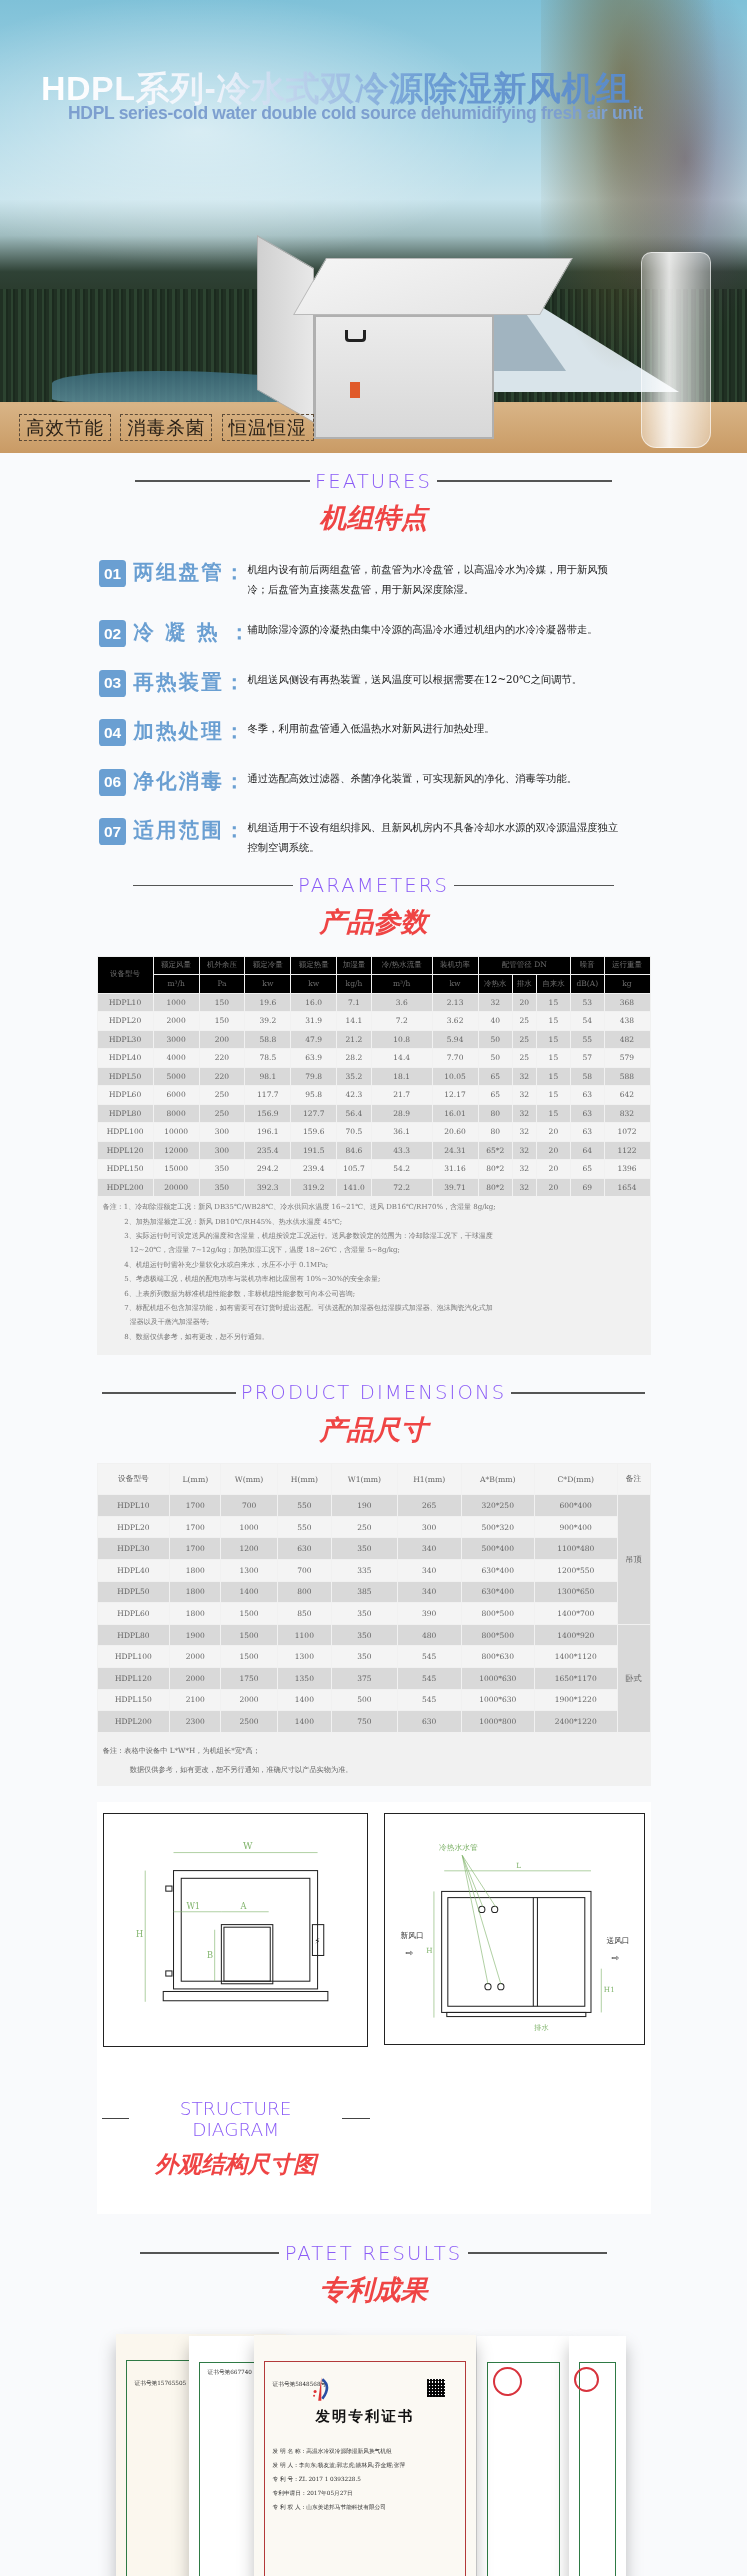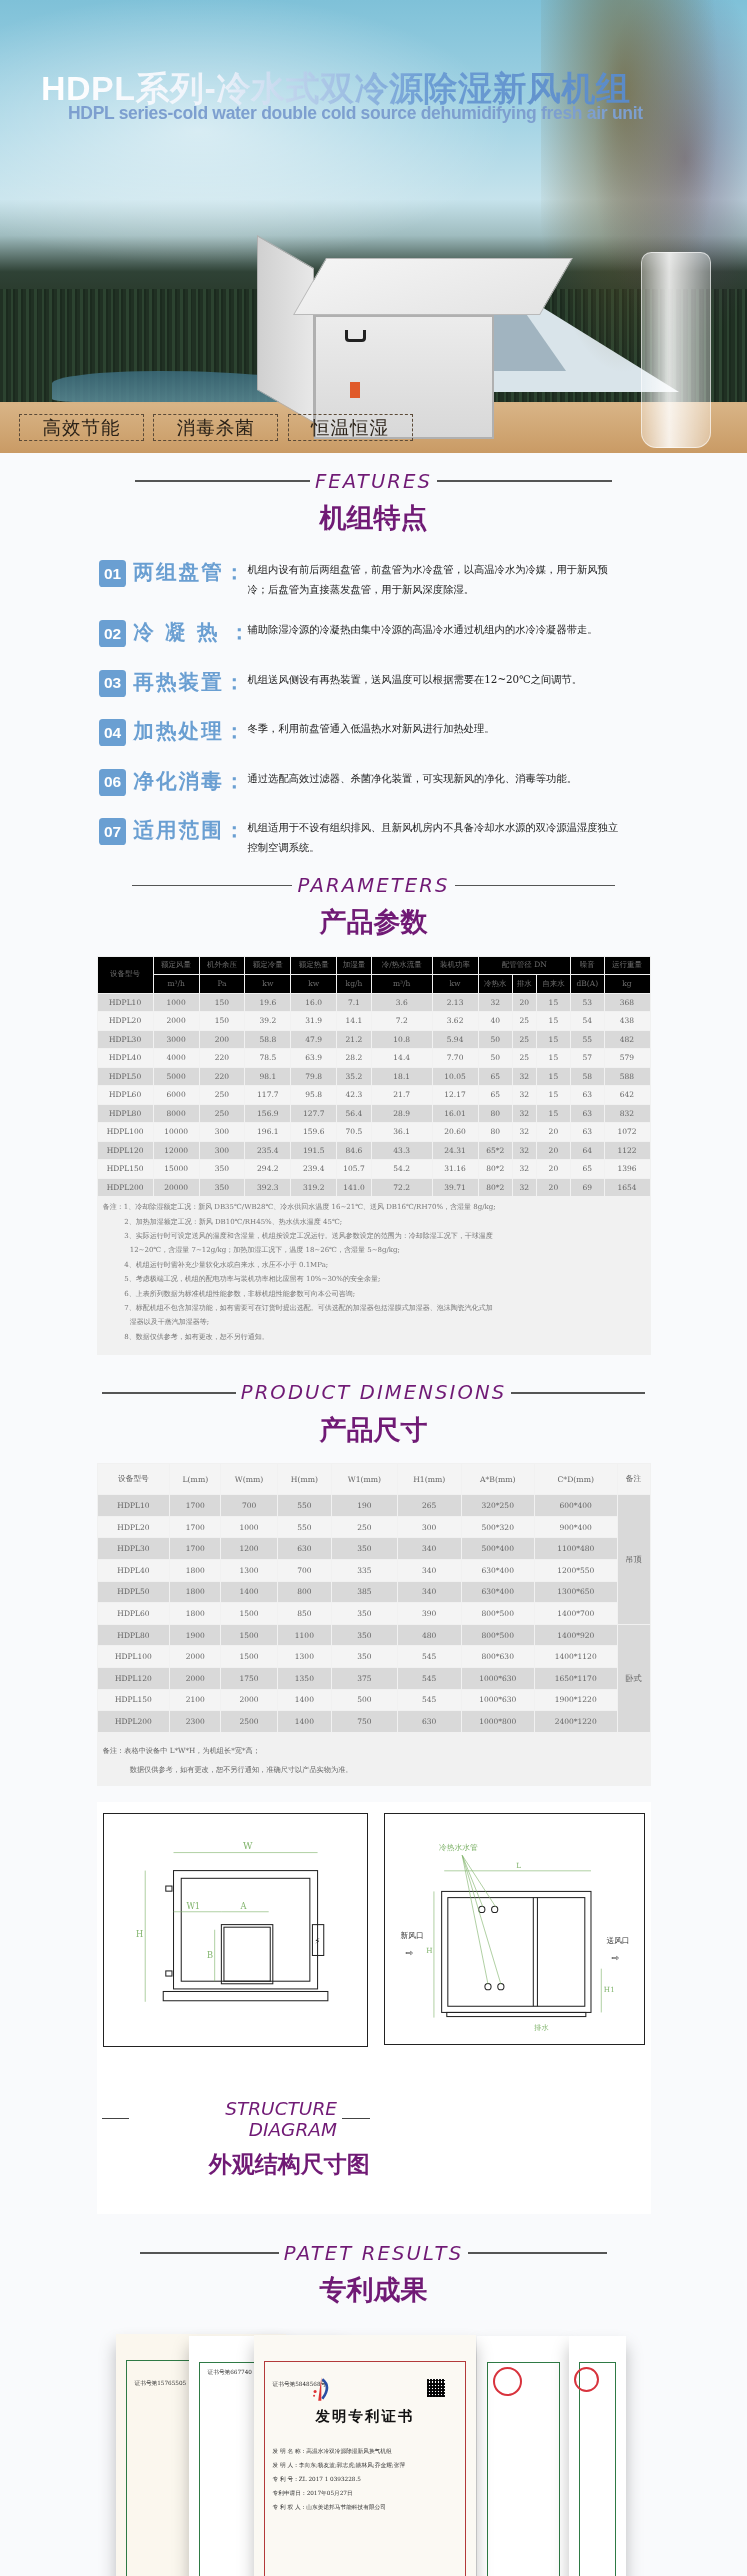--- a/index.html
+++ b/index.html
@@ -23,29 +23,29 @@
   .hero .unit .side { position:absolute; left:10.3px; top:10.3px; width:57px; height:155px; background: linear-gradient(90deg,#d0d0d0,#e8e8e8); border:1.5px solid #b0b0b0; transform: skewY(30deg); transform-origin: top right;}
   .hero .unit .handle { position:absolute; left:98px; top:72px; width:20.6px; height:12.4px; border:3.1px solid #222; border-top:none; border-radius: 0 0 4.1px 4.1px; }
   .hero .unit .label { position:absolute; left:103px; top:124px; width:10.3px; height:15.5px; background:#e05a2a; }
 
   .hero-title { position:absolute; left:41px; top:66px; font-family: "Liberation Sans", sans-serif; font-size:34px; font-weight:bold; letter-spacing:0.5px;
     background: linear-gradient(90deg,#ffffff 0%, #eef3fa 30%, #6d9ed4 65%, #5a8ac8 100%); -webkit-background-clip:text; background-clip:text; color:transparent; white-space:nowrap; }
   .hero-subtitle-en { position:absolute; left:68px; top:103px; font-family:"Liberation Sans", sans-serif; font-size:17.5px; font-weight:bold; color:#7d9fcf; white-space:nowrap; letter-spacing:-0.3px; }
   .hero-slogan { position:absolute; left:66px; top:129px; font-family:"Liberation Sans", sans-serif; font-size:34px; font-weight:bold; white-space:nowrap;
     background: linear-gradient(90deg,#8c8c6a 0%, #8d9170 45%, #d6c27e 60%, #e2cf8c 100%); -webkit-background-clip:text; background-clip:text; color:transparent; }
   .hero-tags { position:absolute; left:19px; top:414px; display:flex; gap:9.3px; }
-  .hero-tag { width:125px; height:27px; border:0.5px dashed #5b4a37; display:flex; align-items:center; justify-content:center;
+  .hero-tag { width:92px; height:27px; border:0.5px dashed #5b4a37; display:flex; align-items:center; justify-content:center;
     font-family:"DejaVu Serif", serif; font-size:18.5px; color:#2b2218; letter-spacing:1px; }
 
   
   .section-head { text-align:center; position:relative; }
   .en-title-row { display:flex; align-items:center; justify-content:center; gap:5.2px; }
   .en-title-row .line { height:1.5px; background:#555; }
-  .en-title { font-family:"DejaVu Sans", sans-serif; font-weight:200; color:#701a75; letter-spacing:2.1px; font-size:19.6px;font-style:italic; }
-  .cn-title { font-family:"DejaVu Sans", sans-serif; font-weight:bold; font-size:27px; color:#701a75; margin-top:7.2px; }
+  .en-title { font-family:"DejaVu Sans", sans-serif; font-weight:200; color:#8b5cf6; letter-spacing:2.1px; font-size:19.6px; }
+  .cn-title { font-family:"DejaVu Sans", sans-serif; font-weight:bold; font-size:27px; color:#ef4444; margin-top:7.2px;font-style:italic; }
 
   
   .features { padding-top:16.5px; }
   .features .en-title-row .line { width:175px; }
   .feature-list { margin-left:99px; margin-top:20.6px; width:526px; }
   .feature { display:flex; align-items:flex-start; margin-bottom:16.5px; }
   .feature .badge { width:27px; height:27px; border-radius:3.6px; background:#6a9fd2; color:#fff; font-weight:bold; font-size:15.5px; display:flex; align-items:center; justify-content:center; flex-shrink:0; margin-top:4.1px; font-family:"Liberation Sans", sans-serif; }
   .feature .ftitle { width:103px; font-size:20.6px; font-weight:bold; color:#6a9fd2; margin-left:7.2px; flex-shrink:0; letter-spacing:2.1px; line-height:33px; white-space:nowrap; }
   .feature .fdesc { font-family:"DejaVu Serif", serif; font-size:10.3px; color:#222; line-height:19.6px; margin-left:11.3px; padding-top:4.1px; }
 
@@ -67,21 +67,21 @@
   .dtable-wrap { margin:15.5px auto 0; width:554px; background:#f1f1f1; }
   .dtable td, .dtable th { text-align:center; color:#666; font-weight:normal; font-size:7.5px; height:20.6px; background:#f4f4f4; }
   .dtable thead th { height:30px; font-size:7.7px; }
   .dtable tbody tr:nth-child(odd) td { background:#d9d9d9; }
   .dtable td.remark { background:#d9d9d9 !important; font-size:8.2px; }
   .dnotes { padding:9.3px 5.2px 7.2px 6.2px; font-family:"DejaVu Serif", serif; font-size:7.2px; color:#666; line-height:18.5px; }
 
   
   .structure { position:relative; width:554px; height:412px; margin:15.5px auto 0; background:#fff; }
   .frame { position:absolute; border:1.5px solid #222; background:#fff; }
-  .struct-head { position:absolute; left:5.2px; top:296px; width:268px; text-align:right; }
+  .struct-head { position:absolute; left:5.2px; top:296px; width:268px; text-align:center; }
   .struct-head .en-title { font-size:18.5px; letter-spacing:0; }
   .struct-head .line { width:28px; height:1.5px; background:#444; }
   .struct-head .cn-title { font-size:23px; margin-top:9.3px; }
 
   
   .patents { margin-top:28px; }
   .patents .en-title-row .line { width:139px; }
   .patent-stack { position:relative; width:515px; height:355px; margin:20.6px auto 0; }
   .cert { position:absolute; top:0; height:304px; background:#fbf9f3; box-shadow: 0 10.3px 15.5px rgba(0,0,0,0.25); overflow:hidden; }
   .cert .inner { position:absolute; left:10.3px; top:26px; right:10.3px; bottom:20.6px; border:1.5px solid #2f7a45; }

